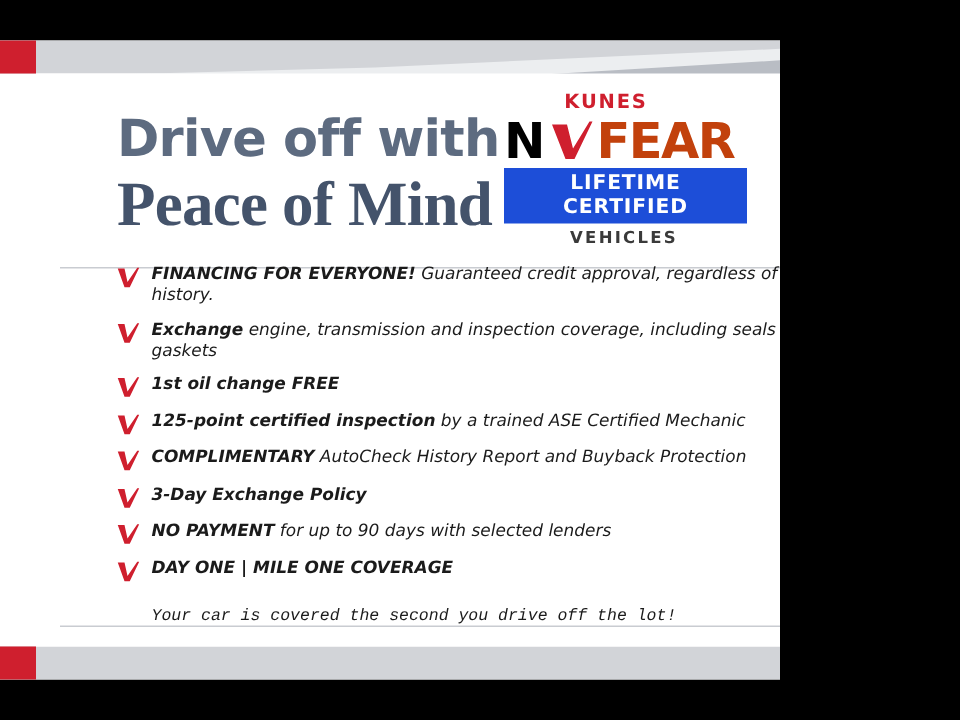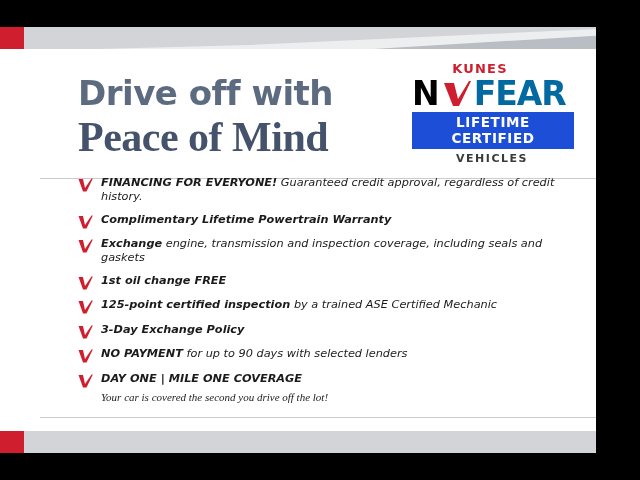--- a/index.html
+++ b/index.html
@@ -8,21 +8,21 @@
     background: #000;
   }
   body {
     width: 640px;
     height: 480px;
     overflow: hidden;
     font-family: "Liberation Sans", sans-serif;
   }
   .frame {
     position: relative;
-    width: 596px;
+    width: 520px;
     height: 480px;
     background: #ffffff;
     overflow: hidden;
   }
   
   .top-black {
     position: absolute;
     left: 0; top: 0;
     width: 640px; height: 27px;
     background: #000000;
@@ -146,21 +146,21 @@
   }
   .check-badge {
     position: relative;
     width: 30px;
     height: 30px;
   }
   .logo-fear {
     font-family: "DejaVu Sans", sans-serif;
     font-size: 33px;
     font-weight: bold;
-    color: #0369a1;
+    color: #c2410c;
     line-height: 33px;
     letter-spacing: -1px;
   }
   .logo-bar {
     margin-top: 2px;
     background: #1d4ed8;
     color: #ffffff;
     font-family: "DejaVu Sans", sans-serif;
     font-size: 13.5px;
     font-weight: bold;
@@ -203,26 +203,26 @@
     font-size: 11.3px;
     color: #1b1b1b;
     font-style: italic;
     line-height: 14px;
   }
   .item-text b {
     font-weight: bold;
     font-style: italic;
   }
   .sub-text {
-    font-family: Liberation Serif, serif;
+    font-family: Liberation Mono, monospace;
     font-size: 11px;
     color: #1b1b1b;
     font-style: italic;
     line-height: 14px;
-    margin-top: 2px;
+    margin-top: 16px;
     margin-left: 23px;
   }
 </style>
 </head>
 <body>
 
 <div class="frame">
 
   <div class="top-black"></div>
   <div class="bottom-black"></div>
@@ -269,28 +269,20 @@
 
     <div class="item">
       <span class="tick">
         <svg width="15" height="14" viewBox="0 0 15 14" xmlns="http://www.w3.org/2000/svg">
           <path d="M0.5 1 L5 1 L7 10 L13.5 0.5 L14.8 0.5 L8.5 13.5 L5 13.5 Z" fill="#cf1f2e"></path>
         </svg>
       </span>
       <span class="item-text"><b>FINANCING FOR EVERYONE!</b><span> Guaranteed credit approval, regardless of credit history.</span></span>
     </div>
 
-    <div class="item">
-      <span class="tick">
-        <svg width="15" height="14" viewBox="0 0 15 14" xmlns="http://www.w3.org/2000/svg">
-          <path d="M0.5 1 L5 1 L7 10 L13.5 0.5 L14.8 0.5 L8.5 13.5 L5 13.5 Z" fill="#cf1f2e"></path>
-        </svg>
-      </span>
-      <span class="item-text"><b>Complimentary Lifetime Powertrain Warranty</b><span></span></span>
-    </div>
 
     <div class="item">
       <span class="tick">
         <svg width="15" height="14" viewBox="0 0 15 14" xmlns="http://www.w3.org/2000/svg">
           <path d="M0.5 1 L5 1 L7 10 L13.5 0.5 L14.8 0.5 L8.5 13.5 L5 13.5 Z" fill="#cf1f2e"></path>
         </svg>
       </span>
       <span class="item-text"><b>Exchange</b><span> engine, transmission and inspection coverage, including seals and gaskets</span></span>
     </div>
 
@@ -305,20 +297,28 @@
 
     <div class="item">
       <span class="tick">
         <svg width="15" height="14" viewBox="0 0 15 14" xmlns="http://www.w3.org/2000/svg">
           <path d="M0.5 1 L5 1 L7 10 L13.5 0.5 L14.8 0.5 L8.5 13.5 L5 13.5 Z" fill="#cf1f2e"></path>
         </svg>
       </span>
       <span class="item-text"><b>125-point certified inspection</b><span> by a trained ASE Certified Mechanic</span></span>
     </div>
 
+    <div class="item">
+      <span class="tick">
+        <svg width="15" height="14" viewBox="0 0 15 14" xmlns="http://www.w3.org/2000/svg">
+          <path d="M0.5 1 L5 1 L7 10 L13.5 0.5 L14.8 0.5 L8.5 13.5 L5 13.5 Z" fill="#cf1f2e"></path>
+        </svg>
+      </span>
+      <span class="item-text"><b>COMPLIMENTARY</b><span> AutoCheck History Report and Buyback Protection</span></span>
+    </div>
 
     <div class="item">
       <span class="tick">
         <svg width="15" height="14" viewBox="0 0 15 14" xmlns="http://www.w3.org/2000/svg">
           <path d="M0.5 1 L5 1 L7 10 L13.5 0.5 L14.8 0.5 L8.5 13.5 L5 13.5 Z" fill="#cf1f2e"></path>
         </svg>
       </span>
       <span class="item-text"><b>3-Day Exchange Policy</b><span></span></span>
     </div>
 

